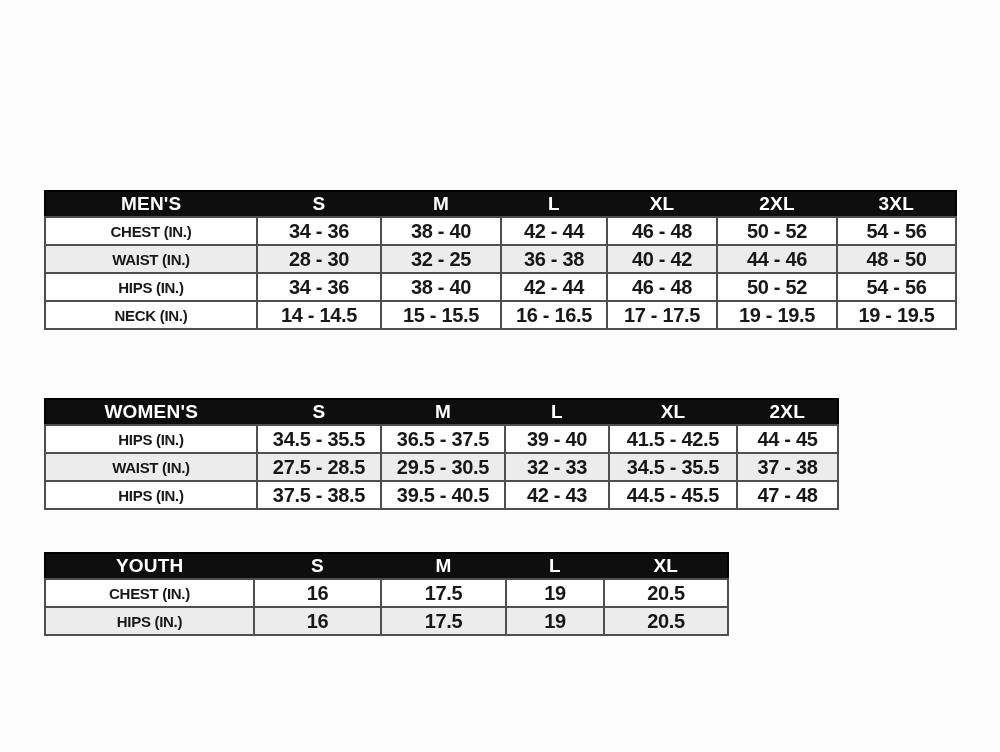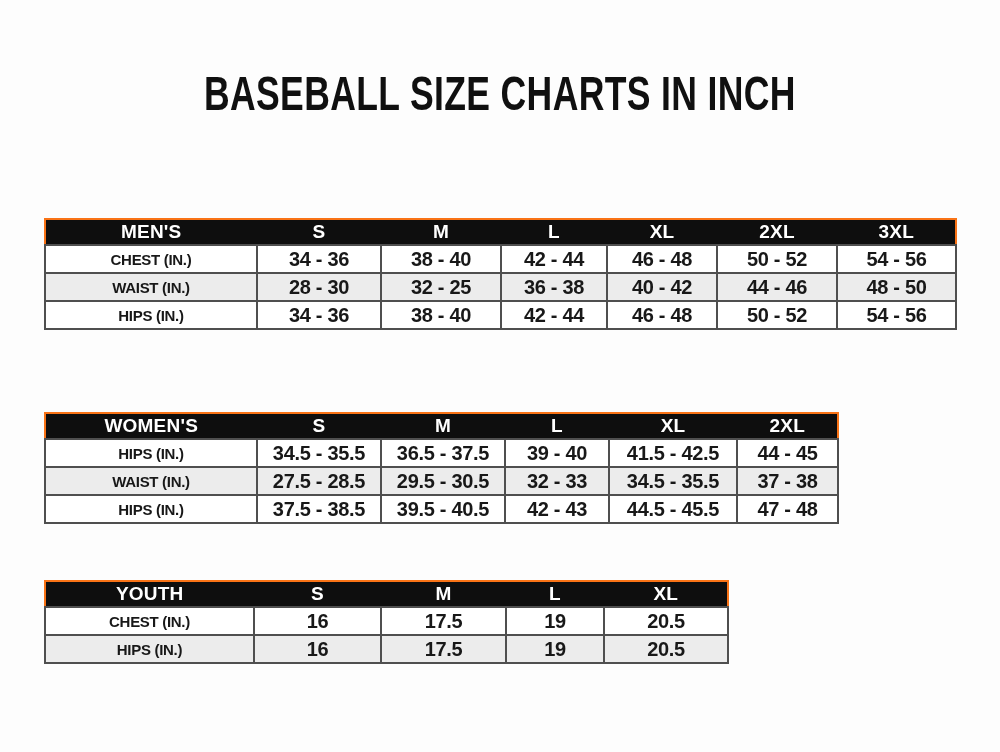--- a/index.html
+++ b/index.html
@@ -37,26 +37,25 @@
     display: inline-block;
     transform: scaleX(0.74);
     transform-origin: 50% 50%;
     letter-spacing: 0.5px;
   }
   table.size-table {
     position: absolute;
     left: 44px;
     border-collapse: collapse;
     table-layout: fixed;
-    border: 2px solid #f97316;
+    border: 2px solid #000000;
     background: #ffffff;
-    margin-top: 28px;
   }
   #mens   { top: 190px; width: 911px; }
-  #womens { top: 384px; width: 793px; border-radius: 10px; }
+  #womens { top: 398px; width: 793px; border-radius: 10px; }
   #youth  { top: 552px; width: 683px; }
 
   .size-table th {
     background: var(--header-bg);
     color: var(--header-text);
     font-size: 19px;
     font-weight: 700;
     height: 26px;
     padding: 1px 4px;
     border: 1px solid var(--header-bg);
@@ -76,23 +75,20 @@
     white-space: nowrap;
   }
   .size-table td.rowlabel { font-size: 15px; }
   .size-table tr.alt td { background: var(--row-alt-bg); }
 </style>
 </head>
 <body>
 
 <div class="page">
 
-  <div class="title">
-    <span class="squeeze">BASEBALL SIZE CHARTS IN INCH</span>
-  </div>
 
   <table class="size-table" id="mens">
     <colgroup>
       <col style="width:212px">
         <col style="width:124px">
         <col style="width:120px">
       <col style="width:106px">
         <col style="width:110px">
         <col style="width:120px">
       <col style="width:119px">
@@ -129,20 +125,29 @@
         </tr>
         <tr>
           <td class="rowlabel">HIPS (IN.)</td>
           <td>34 - 36</td>
           <td>38 - 40</td>
           <td>42 - 44</td>
           <td>46 - 48</td>
           <td>50 - 52</td>
           <td>54 - 56</td>
         </tr>
+        <tr>
+          <td class="rowlabel">NECK (IN.)</td>
+          <td>14 - 14.5</td>
+          <td>15 - 15.5</td>
+          <td>16 - 16.5</td>
+          <td>17 - 17.5</td>
+          <td>19 - 19.5</td>
+          <td>19 - 19.5</td>
+        </tr>
       </tbody>
   </table>
 
   <table class="size-table" id="womens">
     <colgroup>
       <col style="width:212px">
         <col style="width:124px">
         <col style="width:124px">
       <col style="width:104px">
         <col style="width:128px">

